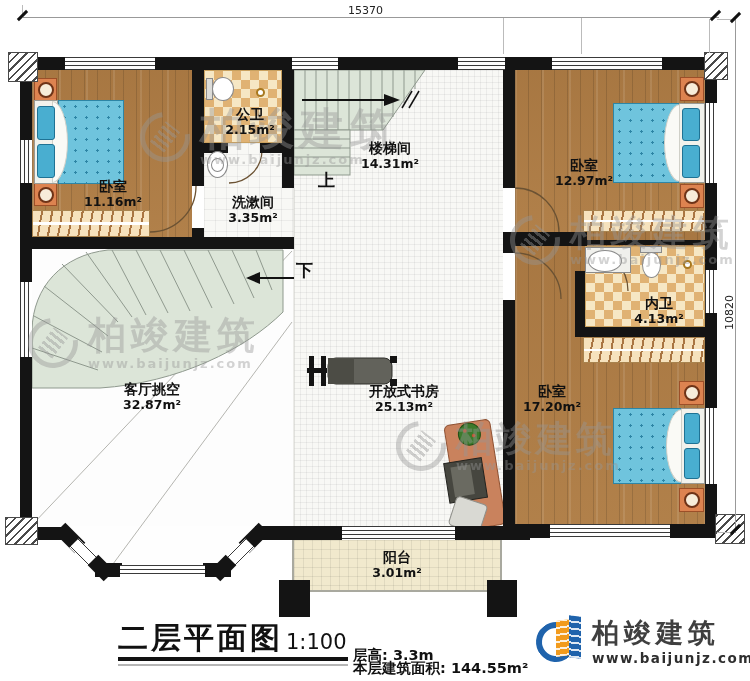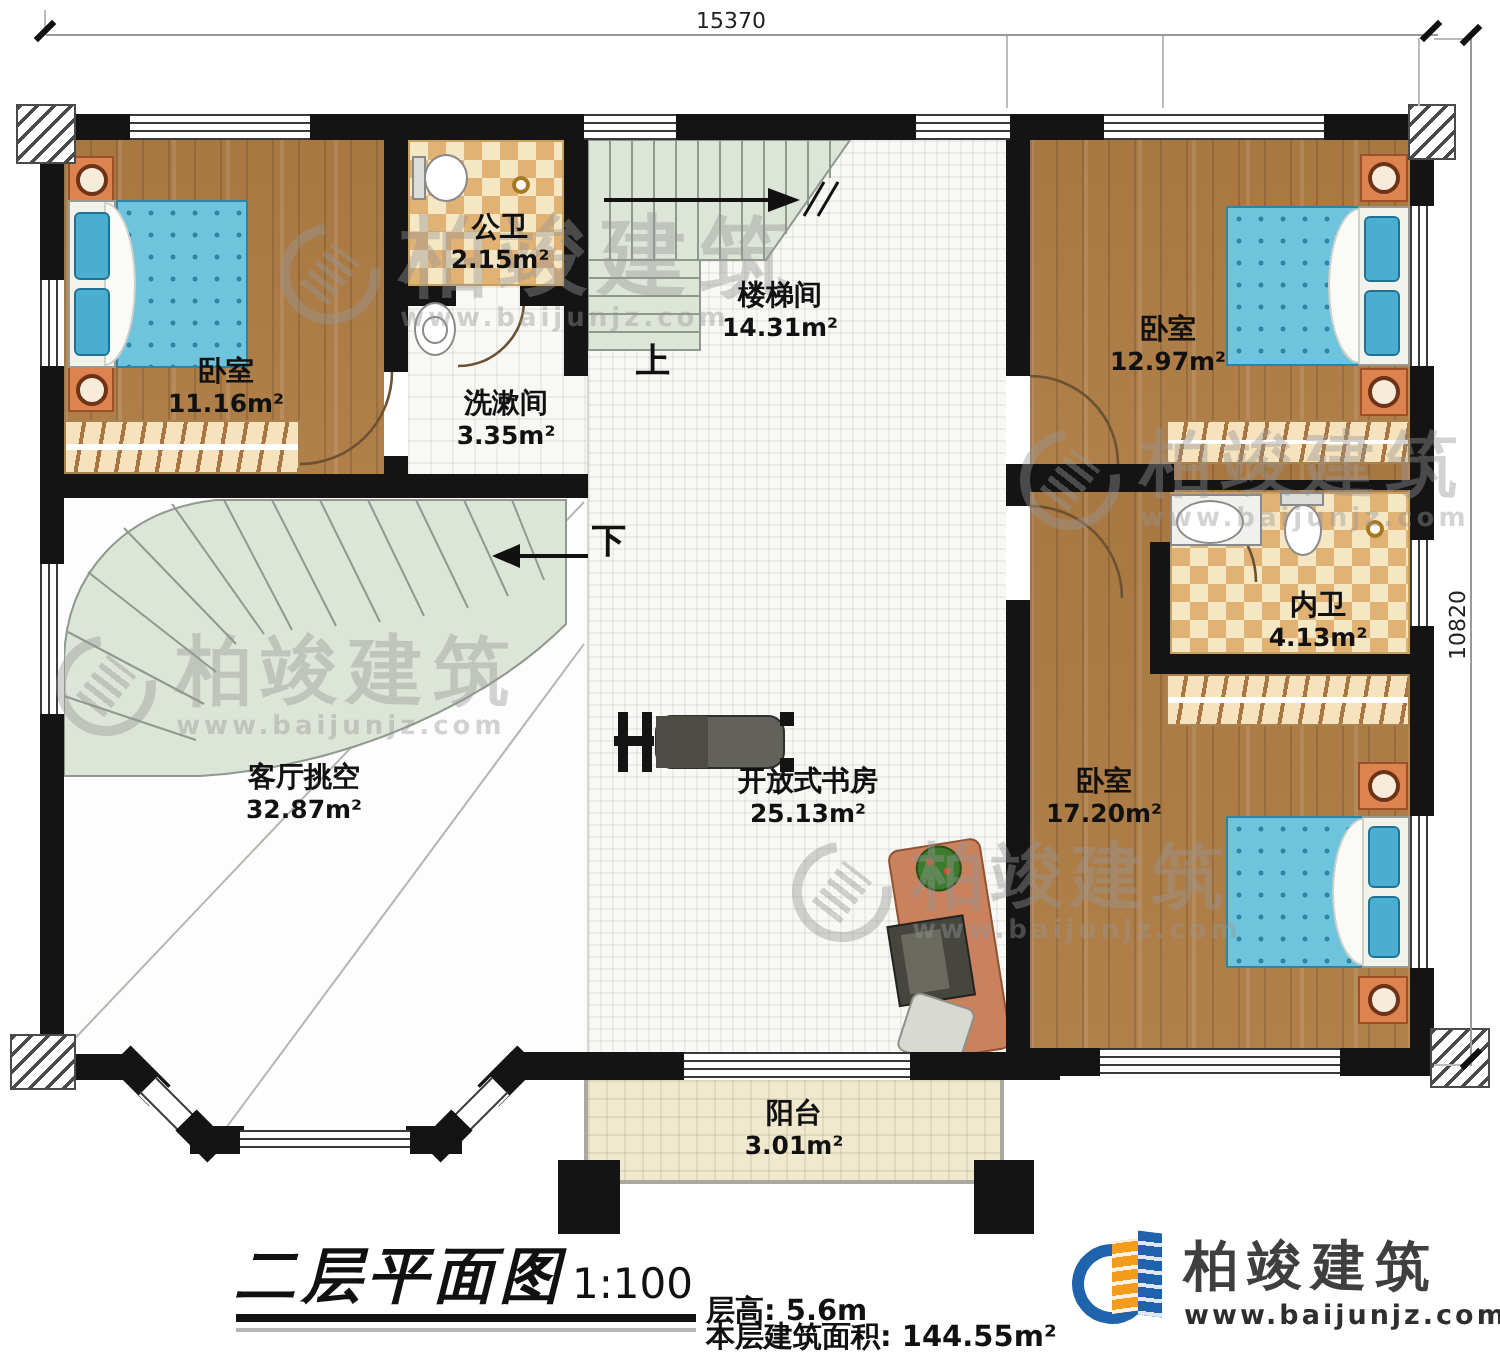--- a/index.html
+++ b/index.html
@@ -380,31 +380,31 @@
   <div>开放式书房</div>
   <div class="area">25.13m²</div>
 </div>
 <div class="room-label" style="left:397px;top:550px;">
   <div>阳台</div>
   <div class="area">3.01m²</div>
 </div>
 <div class="stair-label" style="left:318px;top:169px;">上</div>
 <div class="stair-label" style="left:296px;top:259px;">下</div>
 
-<div class="tb-title" style="left:118px;top:618px;font-style:italic;">二层平面图</div>
+<div class="tb-title" style="left:118px;top:618px;">二层平面图</div>
 <div class="abs" style="left:118px;top:657px;width:230px;height:4px;background:#111;"></div>
 <div class="abs" style="left:118px;top:664px;width:230px;height:2px;background:#b5b5b5;"></div>
 <div class="tb-scale" style="left:286px;top:630px;">1:100</div>
 <div class="tb-stat" style="left:353px;top:659px;">
   <span>本层建筑面积:</span>
   <span>144.55m²</span>
 </div>
 <div class="tb-stat" style="left:353px;top:646px;">
   <span>层高:</span>
-  <span>5.6m</span>
+  <span>3.3m</span>
 </div>
 <div class="logo-mark" style="left:536px;top:612px;">
   <div class="logo-swoosh"></div>
   <div class="logo-b1"></div>
   <div class="logo-b2"></div>
 </div>
 <div class="brand-name" style="left:592px;top:615px;">柏竣建筑</div>
 <div class="brand-url" style="left:592px;top:650px;">www.baijunjz.com</div>
 
 </body></html>

